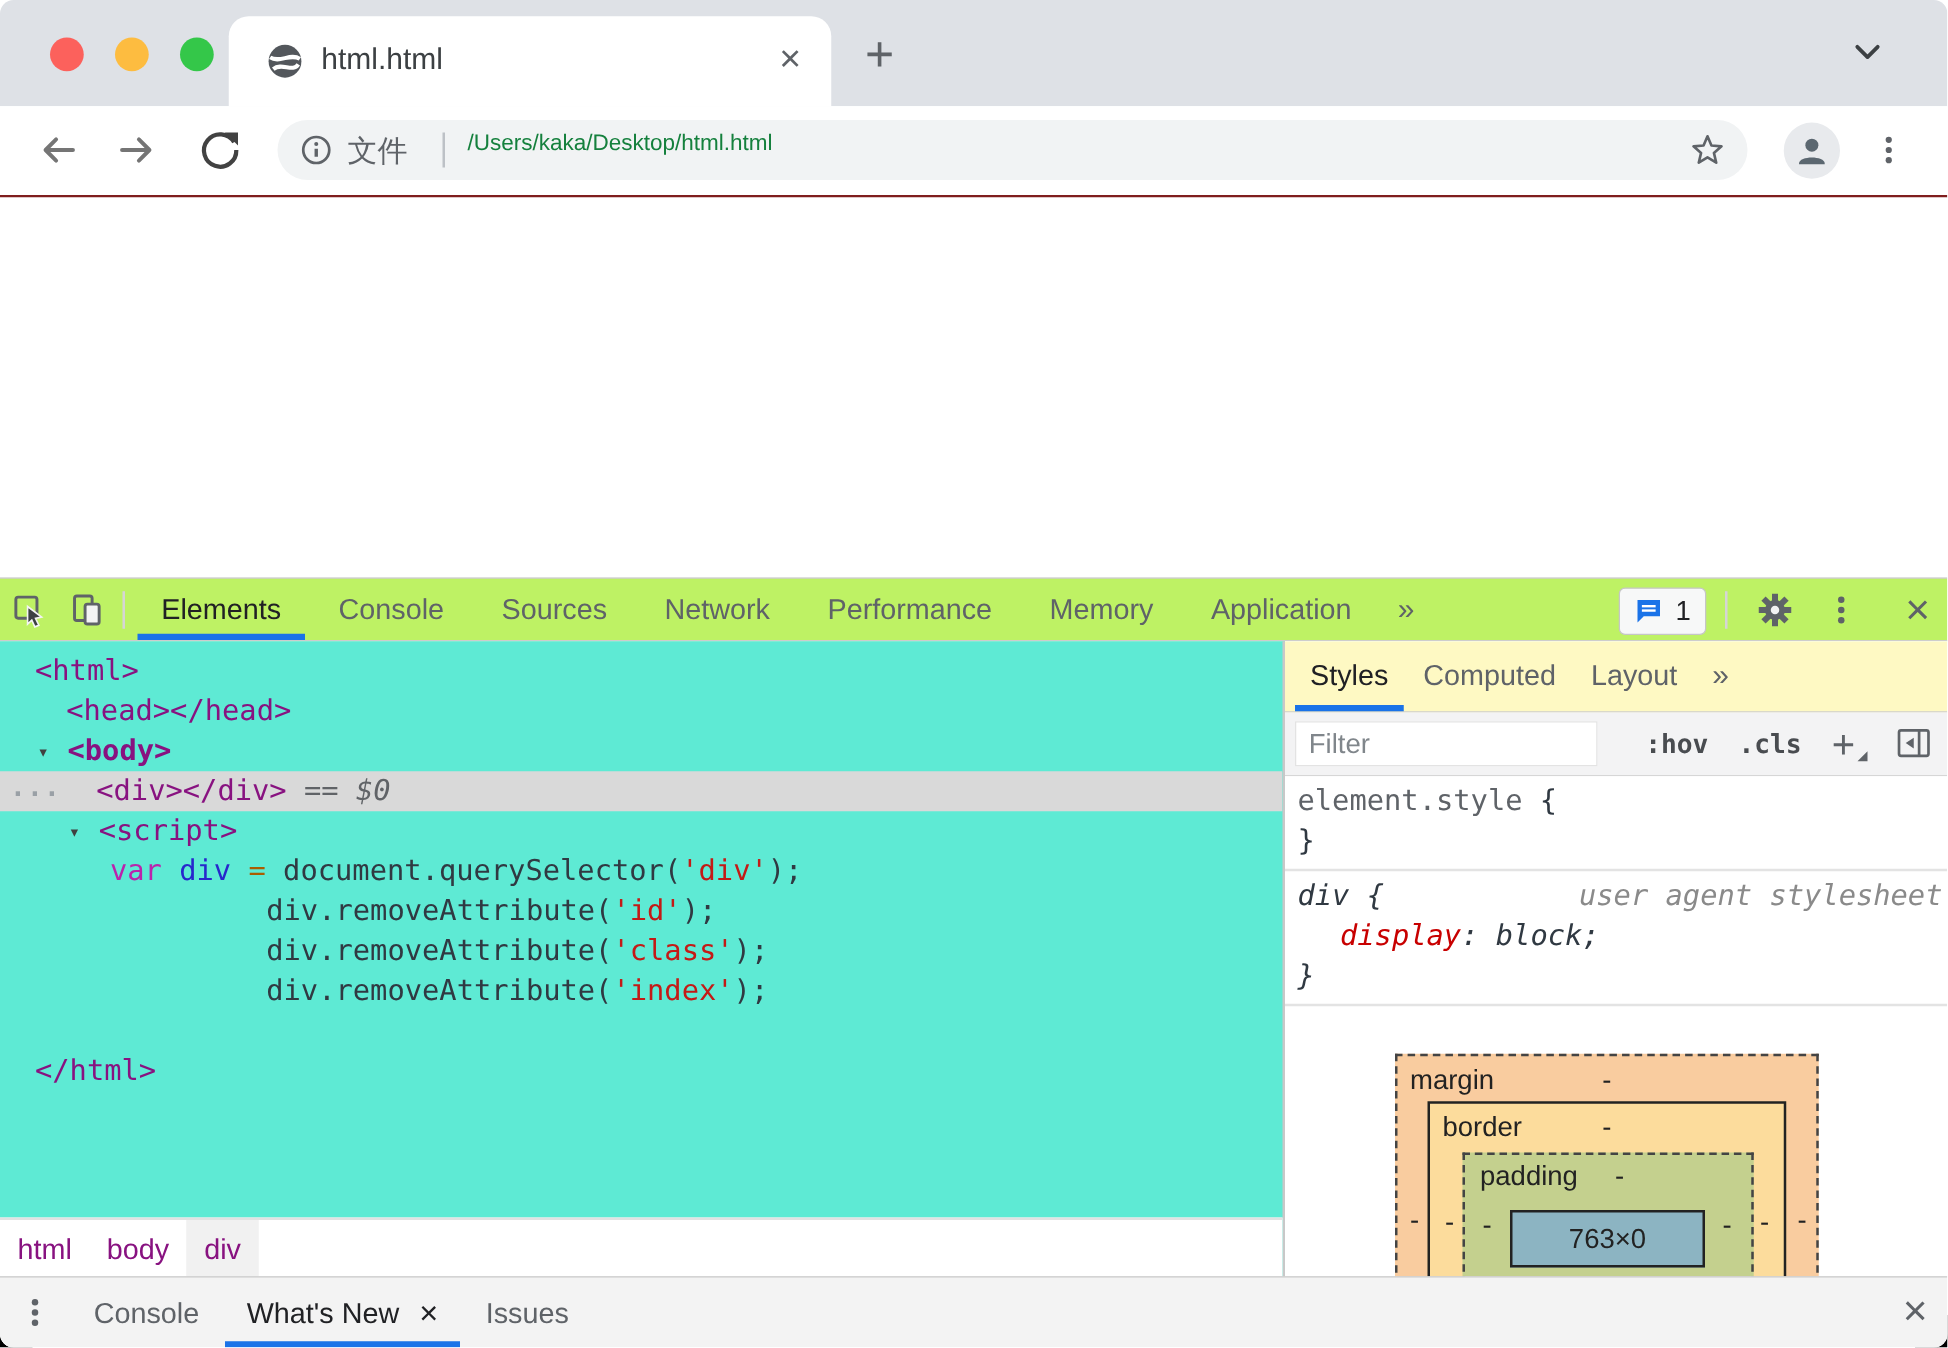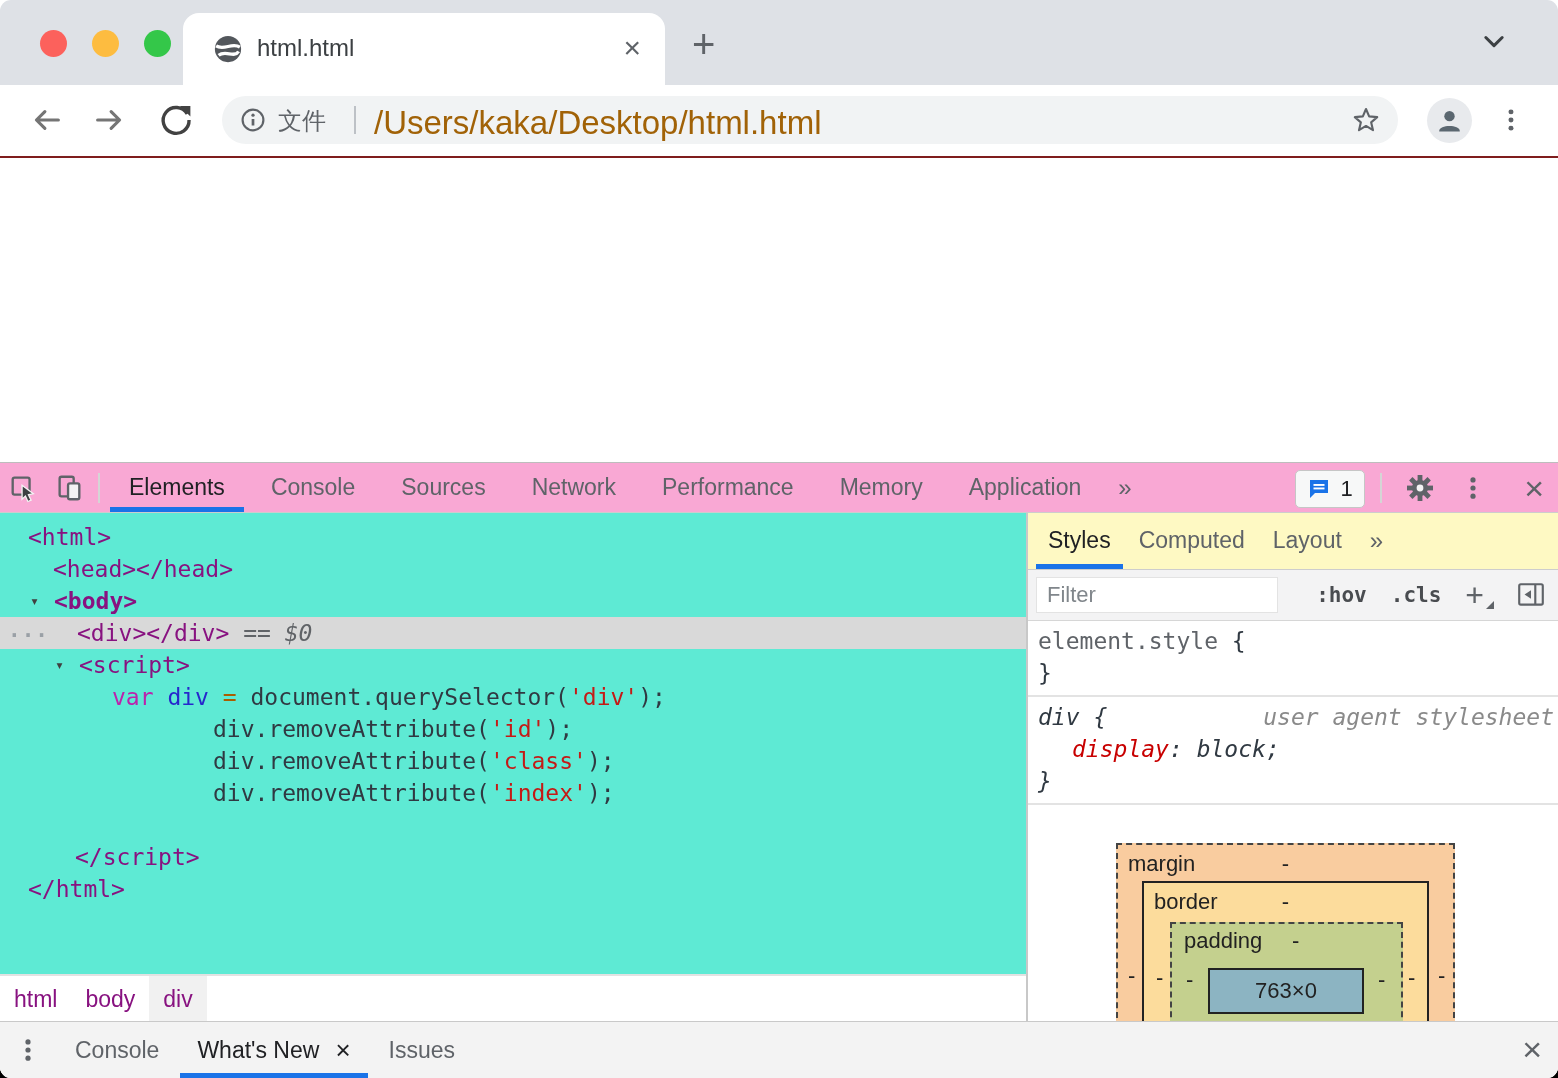--- a/index.html
+++ b/index.html
@@ -21,32 +21,32 @@
   .strip-chevron{position:absolute;right:50px;top:27px;width:28px;height:28px;}
 
   
   .toolbar{position:absolute;left:0;top:85px;right:0;height:71px;background:#fff;border-bottom:2px solid #7f1d1d;}
   .nav-icon{position:absolute;width:36px;height:36px;top:17px;}
   .back{left:28px;} .fwd{left:92px;} .reload{left:158px;}
   .omnibox{position:absolute;left:222px;top:11px;right:160px;height:48px;background:#F1F3F4;border-radius:24px;}
   .info-icon{position:absolute;left:18px;top:11px;width:26px;height:26px;}
   .scheme{position:absolute;left:56px;top:9px;font-size:24px;color:#5F6368;}
   .ob-sep{position:absolute;left:132px;top:10px;width:2px;height:28px;background:#BDC1C6;}
-  .url{position:absolute;left:152px;top:8px;font-size:33px;color:#a16207;letter-spacing:0;}
+  .url{position:absolute;left:152px;top:8px;font-size:18px;color:#15803d;letter-spacing:0;}
   .star-icon{position:absolute;right:18px;top:10px;width:28px;height:28px;}
   .avatar{position:absolute;right:86px;top:13px;width:45px;height:45px;border-radius:50%;background:#E8EAED;}
   .avatar svg{position:absolute;left:8px;top:8px;width:29px;height:29px;}
   .menu-dots{position:absolute;right:34px;top:22px;width:26px;height:26px;}
 
   
   .page{position:absolute;left:0;top:158px;right:0;height:304px;background:#fff;}
 
   
   .devtools{position:absolute;left:0;top:462px;right:0;bottom:0;border-top:1px solid #BDBDBD;background:#fff;}
-  .dt-toolbar{position:absolute;left:0;top:0;right:0;height:49px;background:#f9a8d4;border-bottom:1px solid #CDCDCD;}
+  .dt-toolbar{position:absolute;left:0;top:0;right:0;height:49px;background:#bef264;border-bottom:1px solid #CDCDCD;}
   .dt-left{position:absolute;left:0;top:0;height:49px;display:flex;align-items:center;}
   .dt-iconbtn{width:46px;height:49px;display:flex;align-items:center;justify-content:center;}
   .dt-iconbtn svg{width:30px;height:30px;}
   .vsep{width:2px;height:30px;background:#D5D5D5;margin:0 6px;}
   .dt-tab{padding:0 23px;font-size:23px;color:#5F6368;height:49px;line-height:48px;position:relative;white-space:nowrap;}
   .dt-tab.active{color:#202124;}
   .dt-tab.active::after{content:"";position:absolute;left:4px;right:4px;bottom:0;height:5px;background:#1A73E8;}
   .dt-more{font-size:24px;color:#5F6368;padding:0 14px;line-height:48px;}
   .chat-btn{position:absolute;right:193px;top:7px;width:68px;height:36px;border:1px solid #C6C6C6;border-radius:5px;background:#F7F8F8;display:flex;align-items:center;justify-content:center;gap:9px;}
   .chat-btn svg{width:24px;height:24px;}
@@ -253,26 +253,25 @@
 
     <div class="dt-main">
 
       <div class="elements">
         <div class="tree" id="dom-tree">
             <div class="t-row" style="padding-left: 28px;"><span class="s-tag">&lt;html&gt;</span></div>
             <div class="t-row" style="padding-left: 53px;"><span class="s-tag">&lt;head&gt;&lt;/head&gt;</span></div>
             <div class="t-row" style="padding-left: 30px; font-weight: bold;"><span class="arrow">▾</span><span class="s-tag">&lt;body&gt;</span></div>
             <div class="t-row sel" style="padding-left: 77px;"><span class="dots3">...</span><span class="s-tag">&lt;div&gt;&lt;/div&gt;</span><span class="s-eq"> == </span><span class="s-dollar">$0</span></div>
             <div class="t-row" style="padding-left: 55px;"><span class="arrow">▾</span><span class="s-tag">&lt;script&gt;</span></div>
-            <div class="t-row" style="padding-left: 112px;"><span class="s-kw">var </span><span class="s-vr">div </span><span class="s-op">= </span><span class="s-code">document.querySelector(</span><span class="s-str">'div'</span><span class="s-code">);</span></div>
+            <div class="t-row" style="padding-left: 88px;"><span class="s-kw">var </span><span class="s-vr">div </span><span class="s-op">= </span><span class="s-code">document.querySelector(</span><span class="s-str">'div'</span><span class="s-code">);</span></div>
             <div class="t-row" style="padding-left: 213px;"><span class="s-code">div.removeAttribute(</span><span class="s-str">'id'</span><span class="s-code">);</span></div>
             <div class="t-row" style="padding-left: 213px;"><span class="s-code">div.removeAttribute(</span><span class="s-str">'class'</span><span class="s-code">);</span></div>
             <div class="t-row" style="padding-left: 213px;"><span class="s-code">div.removeAttribute(</span><span class="s-str">'index'</span><span class="s-code">);</span></div>
             <div class="t-row" style="padding-left: 0px;"></div>
-            <div class="t-row" style="padding-left: 75px;"><span class="s-tag">&lt;/script&gt;</span></div>
             <div class="t-row" style="padding-left: 28px;"><span class="s-tag">&lt;/html&gt;</span></div>
           </div>
         <div class="crumbs" id="crumbs">
             <div class="crumb">html</div>
             <div class="crumb">body</div>
             <div class="crumb active">div</div>
           </div>
       </div>
 
       <div class="stylespanel">

